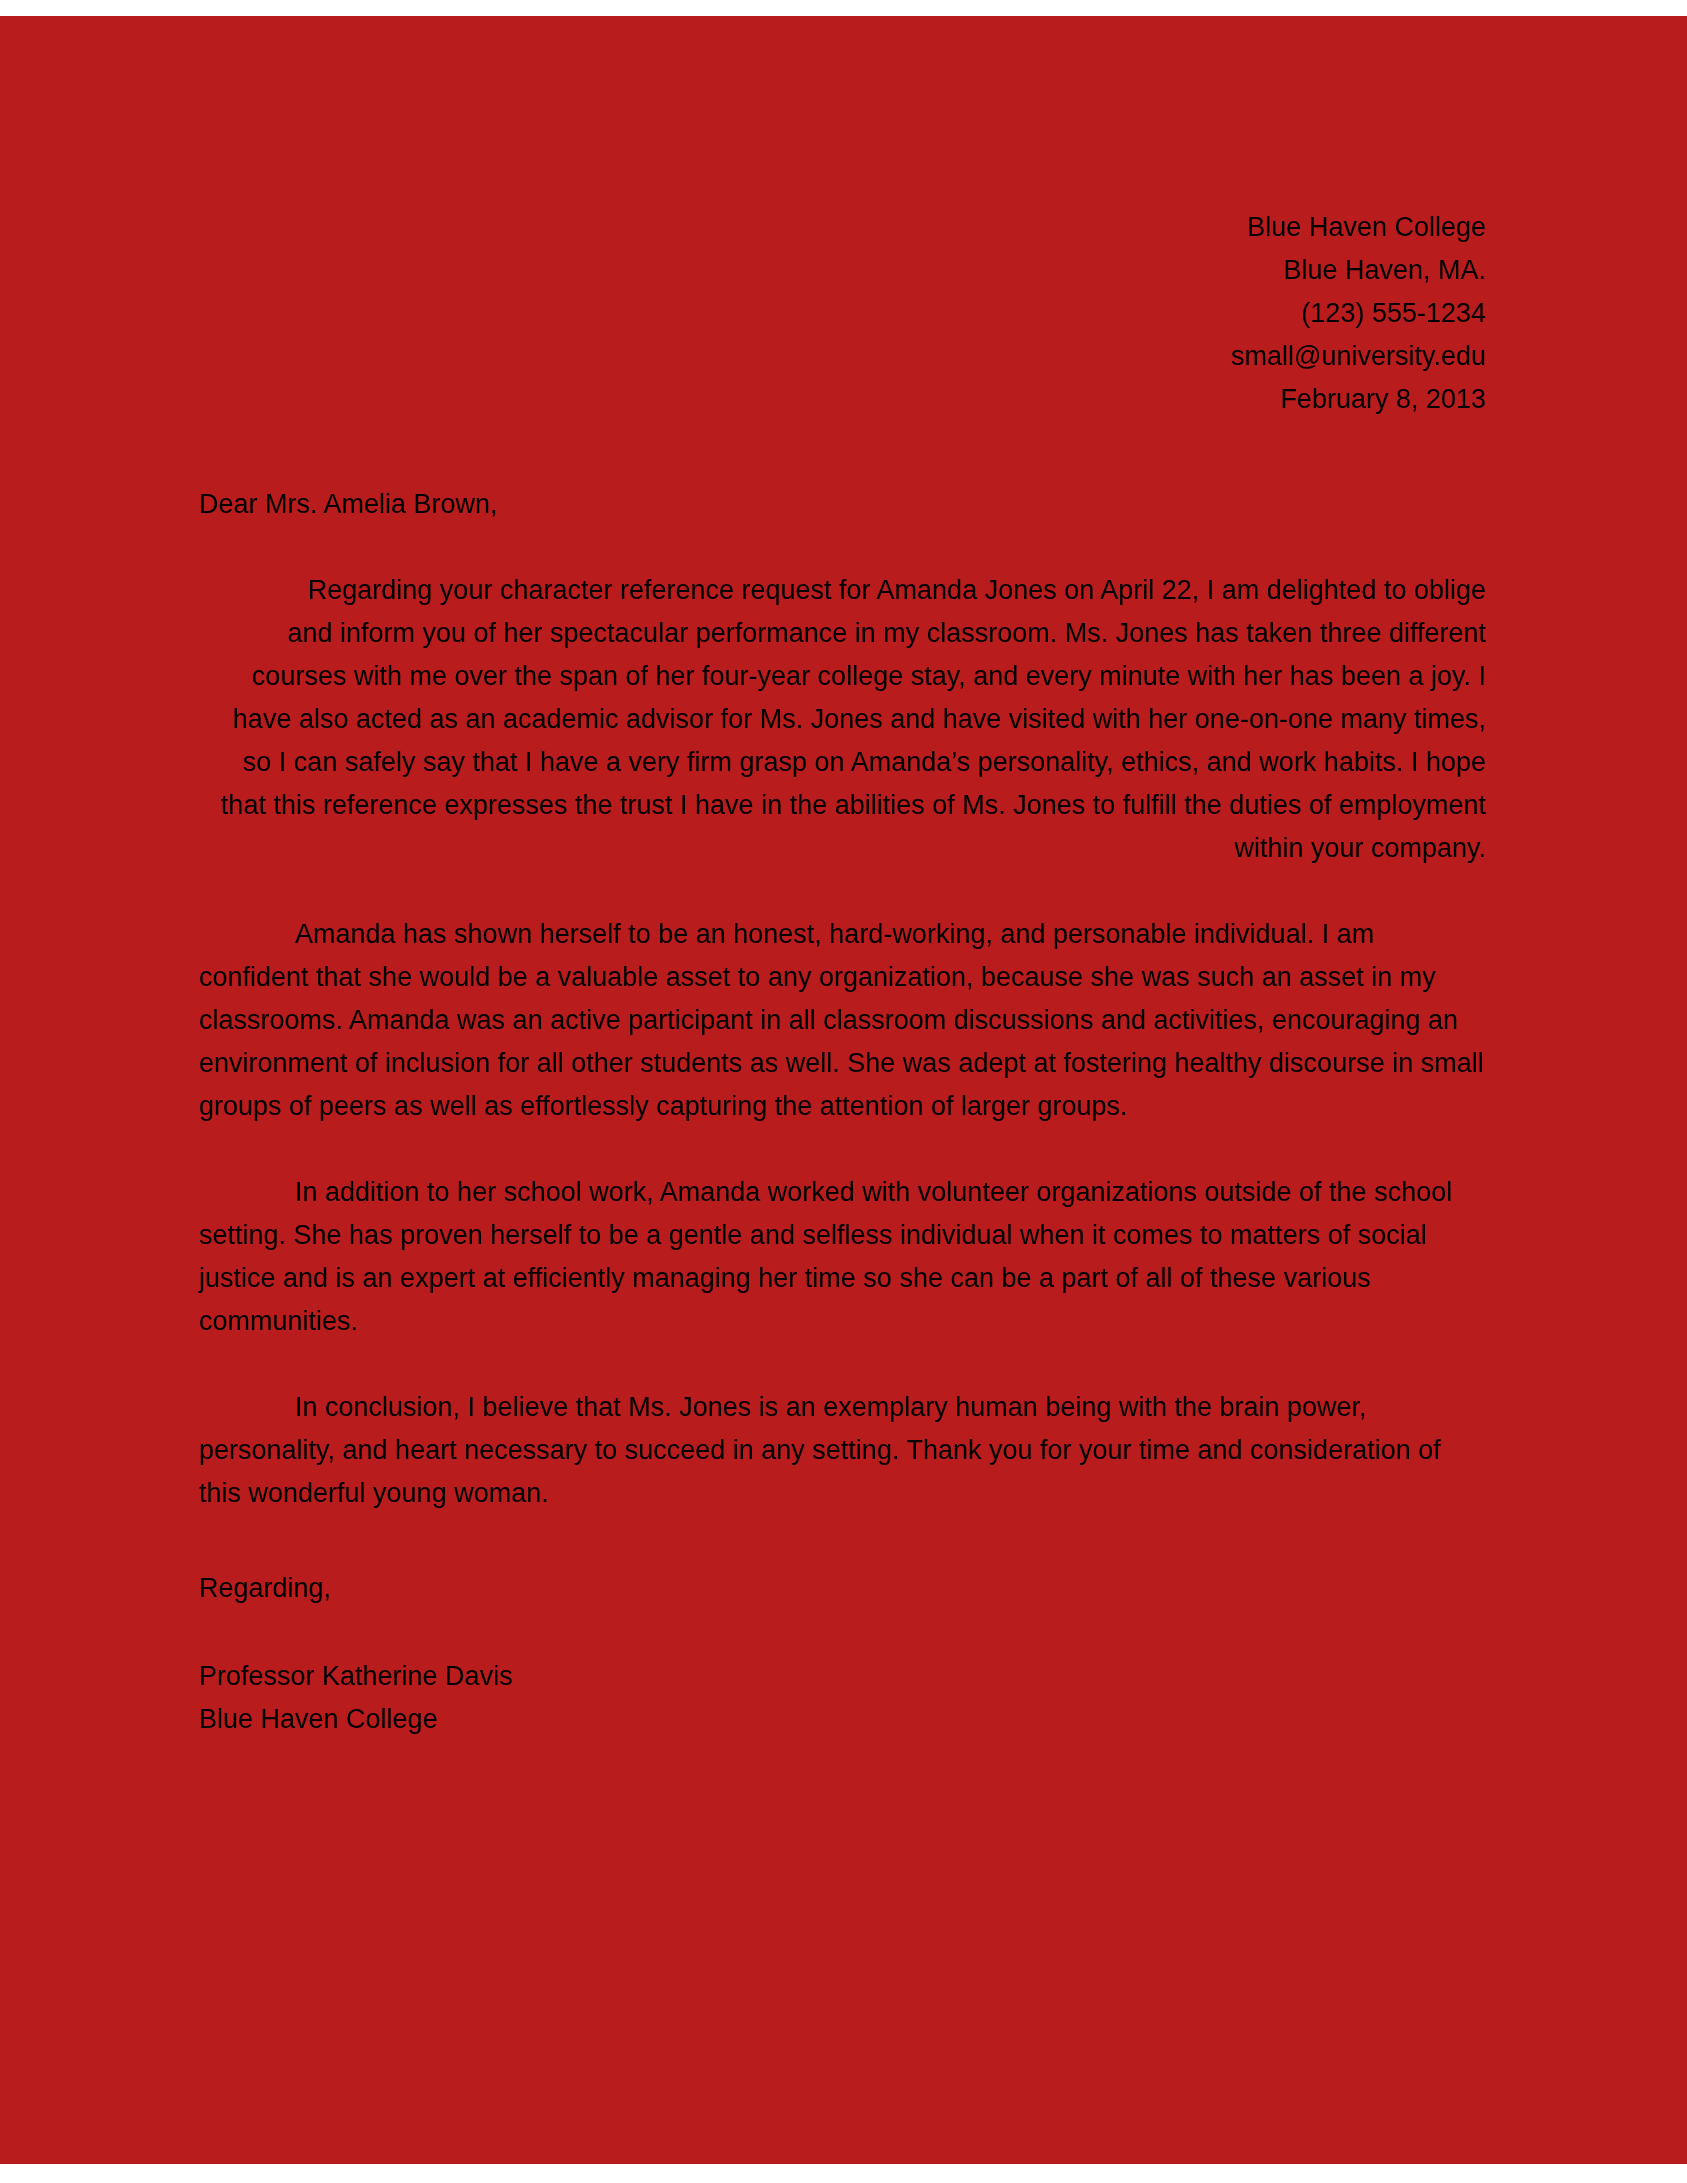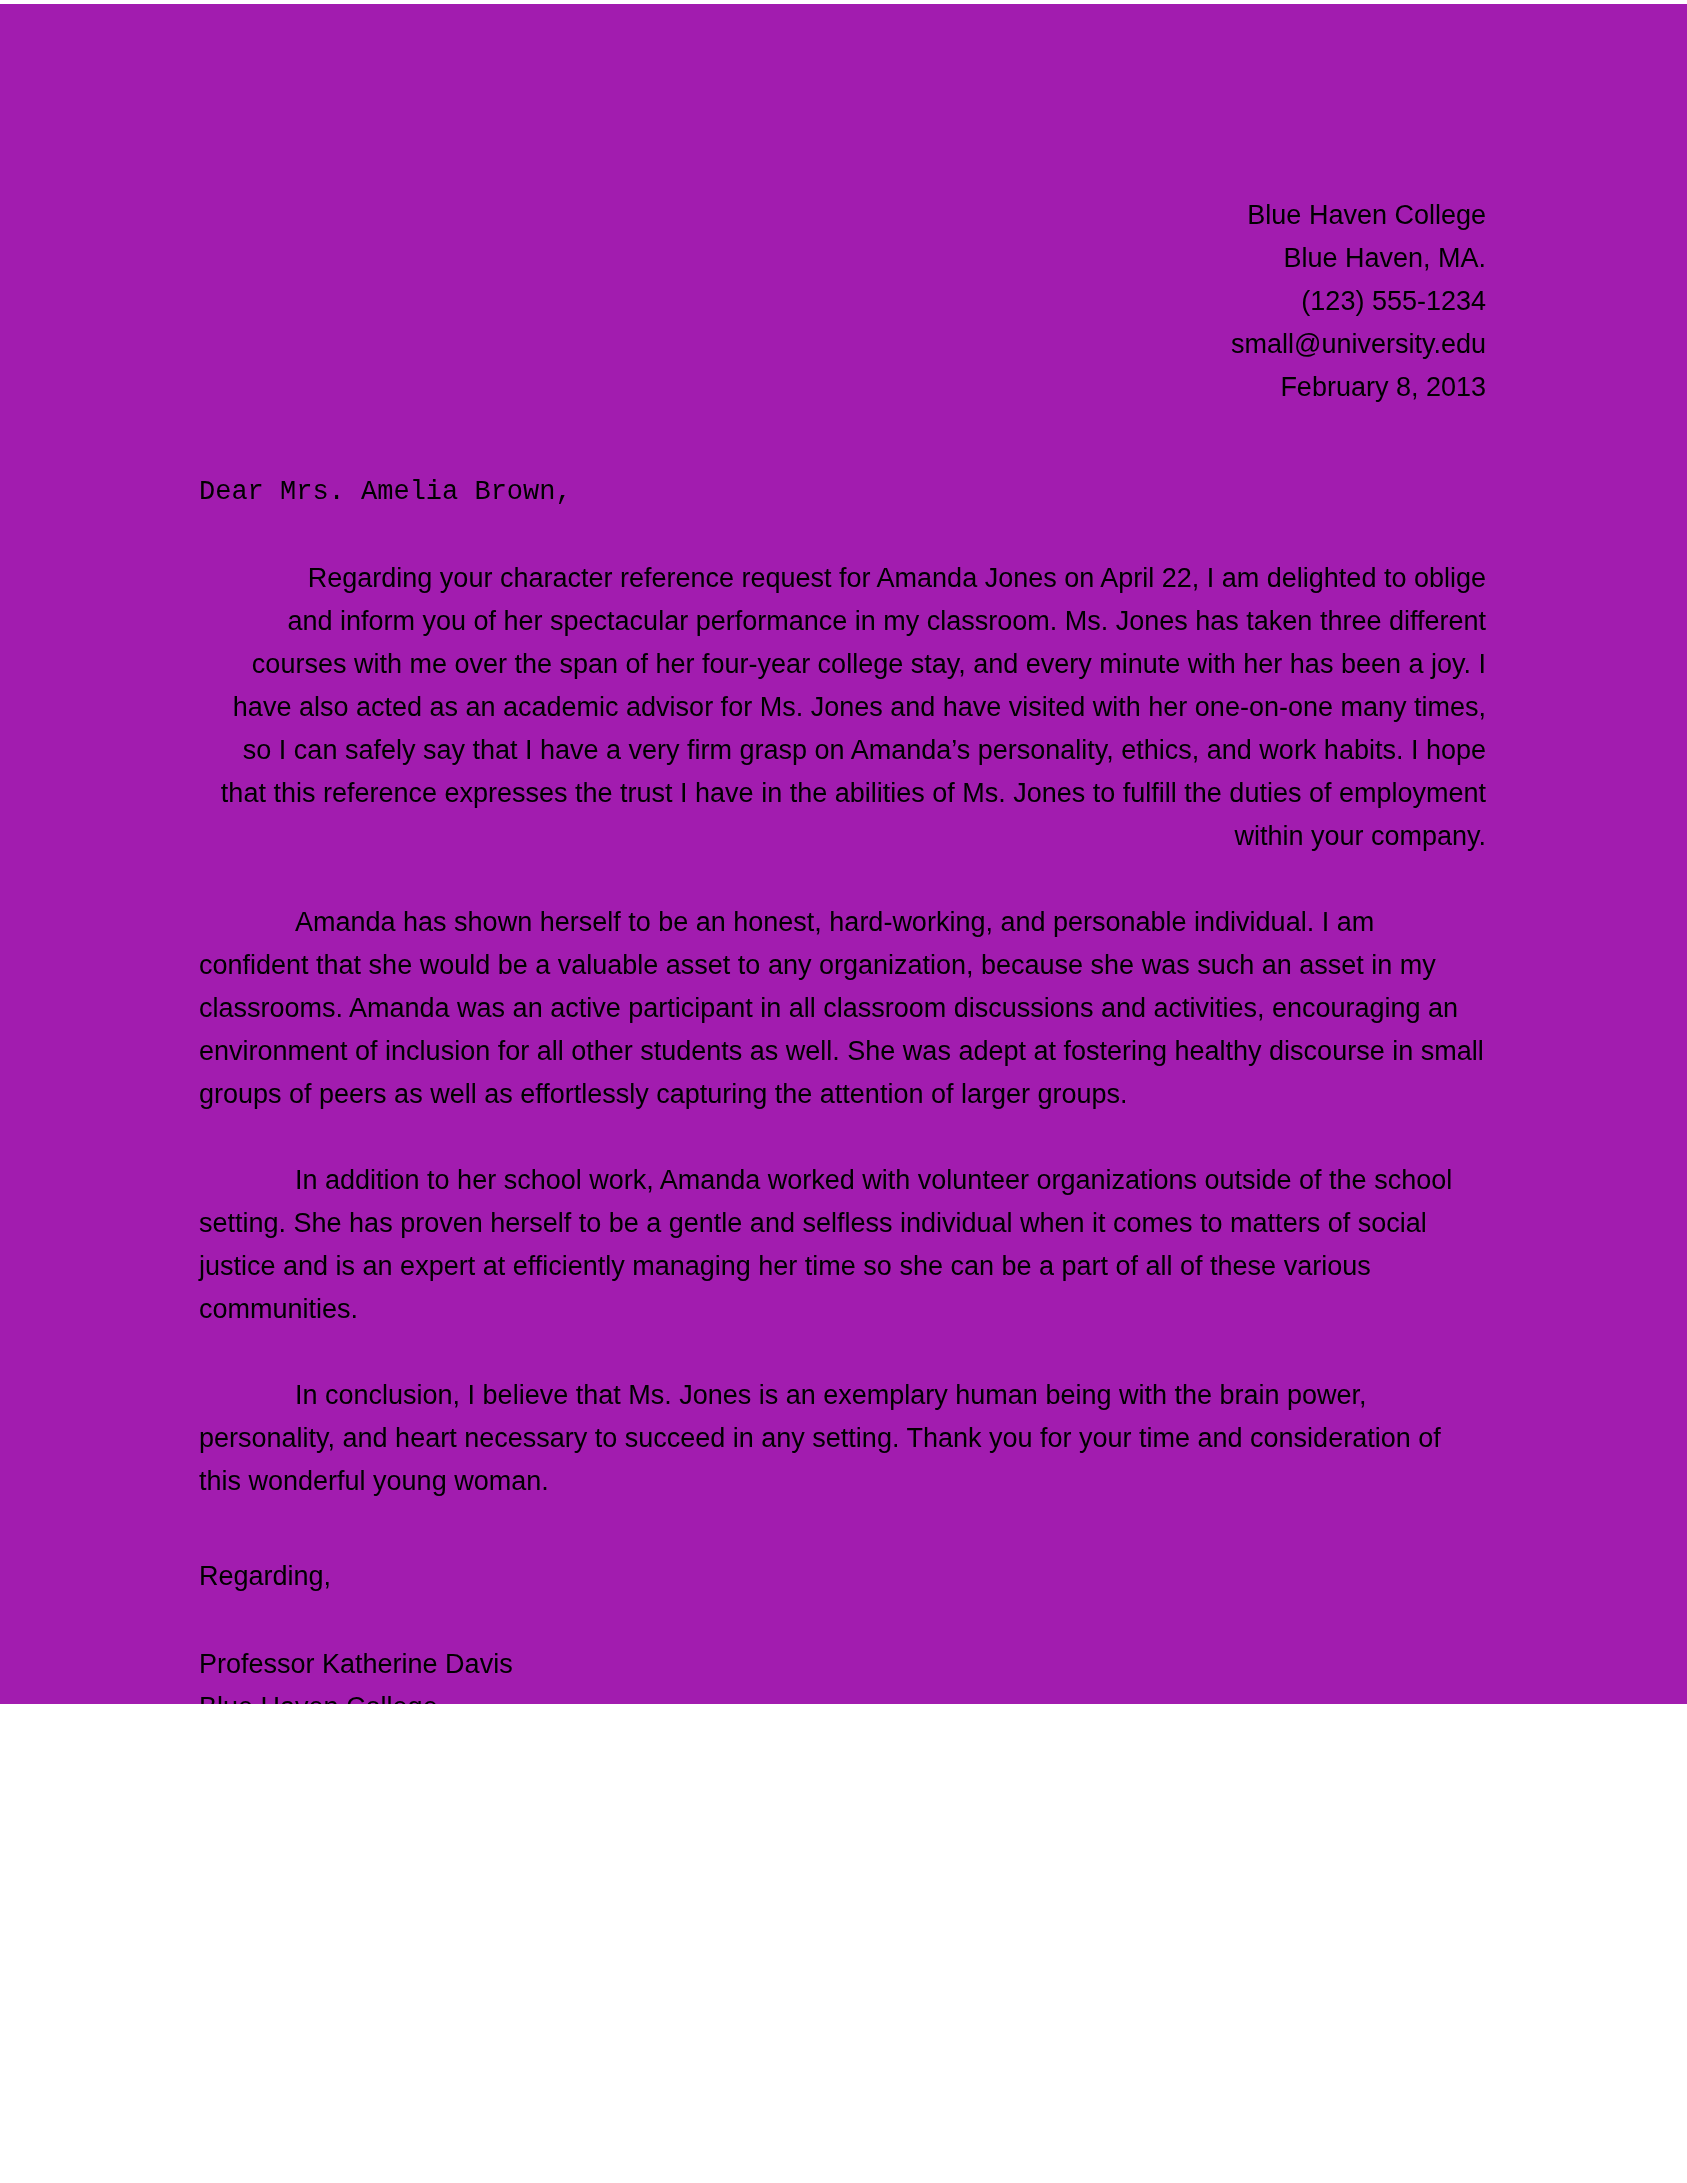--- a/index.html
+++ b/index.html
@@ -11,23 +11,23 @@
 
   body {
     font-family: "Liberation Sans", sans-serif;
     color: #000000;
     -webkit-font-smoothing: antialiased;
   }
 
   .page {
     position: relative;
     width: 1687px;
-    height: 1700px;
-    background: #a21caf;
-    margin: 4px auto;
+    height: 2148px;
+    background: #b91c1c;
+    margin: 16px auto;
     overflow: hidden;
     box-sizing: border-box;
   }
 
   .letter {
     position: absolute;
     left: 199px;
     top: 0;
     width: 1287px; 
   }
@@ -43,21 +43,20 @@
   .letterhead .line {
     display: block;
     white-space: nowrap;
   }
 
   
   .salutation {
     margin-top: 62px;
     font-size: 27px;
     line-height: 43px;
-    font-family: Liberation Mono, monospace;
   }
 
   
   .body-paragraph {
     margin-top: 43px;
     font-size: 27px;
     line-height: 43px;
     text-indent: 96px;
     text-align: left;
   }

